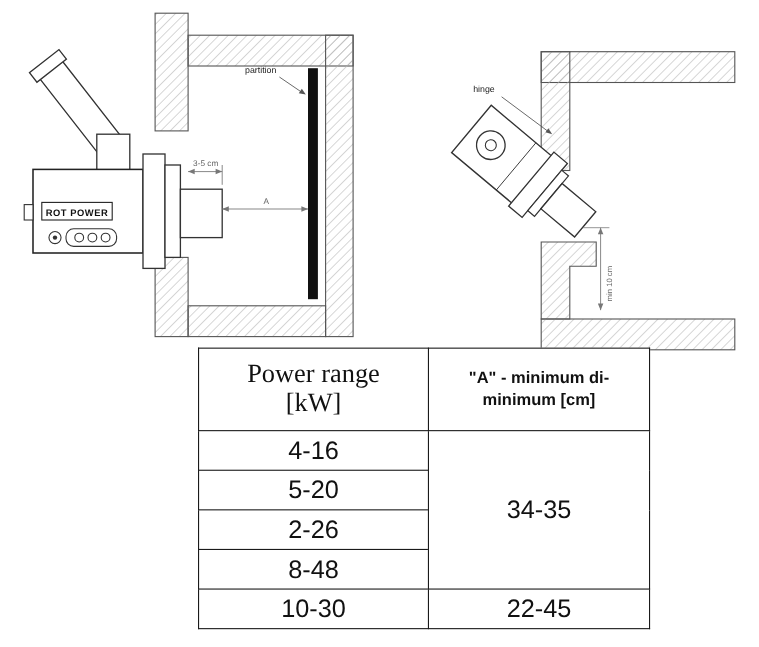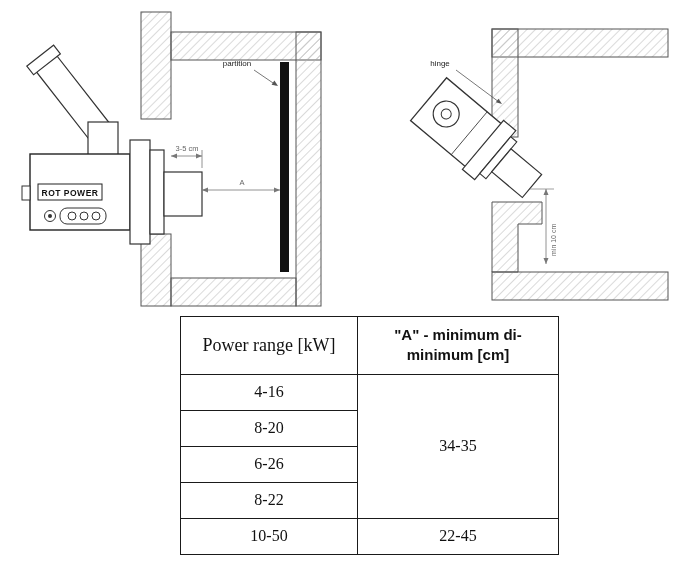--- a/index.html
+++ b/index.html
@@ -5,21 +5,21 @@
   html, body { margin: 0; padding: 0; }
   body {
     width: 690px; height: 588px;
     background: #ffffff;
     position: relative;
     font-family: "Liberation Sans", sans-serif;
     overflow: hidden;
   }
   .diagram { position: absolute; }
   #left-diagram  { left: 6px;   top: 4px; }
-  #right-diagram { left: 382px; top: 4px; }
+  #right-diagram { left: 382px; top: 22px; }
   svg text {
     font-family: "Liberation Sans", sans-serif;
     fill: #444;
   }
   .device-label {
     font-weight: bold;
     fill: #111;
     letter-spacing: 0.5px;
   }
   .dim-text { fill: #666; }
@@ -31,35 +31,35 @@
   }
   table.spec th, table.spec td {
     border: 1px solid #1a1a1a;
     text-align: center;
     vertical-align: middle;
     color: #111;
   }
   th.th-power {
     font-family: "Liberation Serif", serif;
     font-weight: normal;
-    font-size: 18px;
+    font-size: 24px;
     width: 176px;
-    padding: 10px 0;
+    padding: 10px 16px;
   }
   th.th-dist {
     font-family: "Liberation Sans", sans-serif;
     font-weight: bold;
     font-size: 15px;
     width: 188px;
     padding: 8px 6px;
     line-height: 1.35;
   }
   table.spec td {
-    font-family: Liberation Serif, serif;
-    font-size: 16px;
+    font-family: Liberation Sans, sans-serif;
+    font-size: 23px;
     height: 35px;
     padding: 0 4px;
   }
 </style>
 </head>
 <body>
 
 <div class="diagram" id="left-diagram">
 <svg width="372" height="312" viewBox="0 0 372 312">
   <defs>
@@ -173,27 +173,27 @@
           <span>minimum [cm]</span>
         </th>
       </tr>
     </thead>
     <tbody>
       <tr>
         <td>4-16</td>
         <td rowspan="4">34-35</td>
       </tr>
       <tr>
-        <td>8-20</td>
+        <td>5-20</td>
       </tr>
       <tr>
-        <td>6-26</td>
+        <td>2-26</td>
       </tr>
       <tr>
-        <td>8-22</td>
+        <td>8-48</td>
       </tr>
       <tr>
-        <td>10-50</td>
+        <td>10-30</td>
         <td>22-45</td>
       </tr>
     </tbody>
   </table>
 </div>
 
 </body></html>

